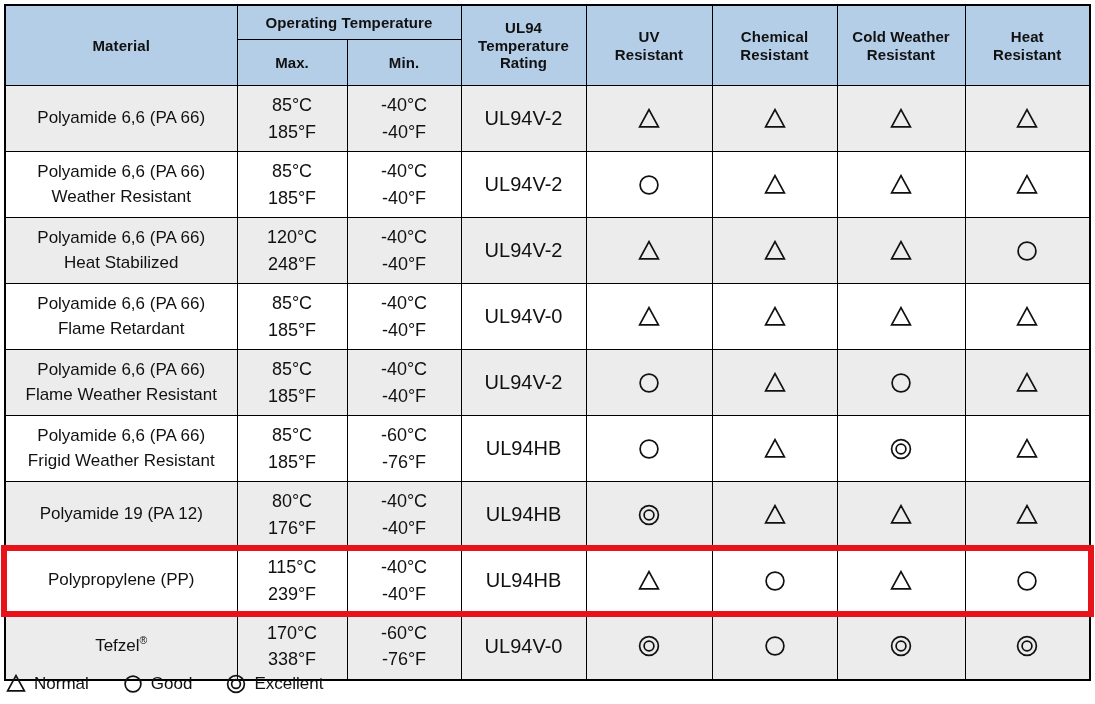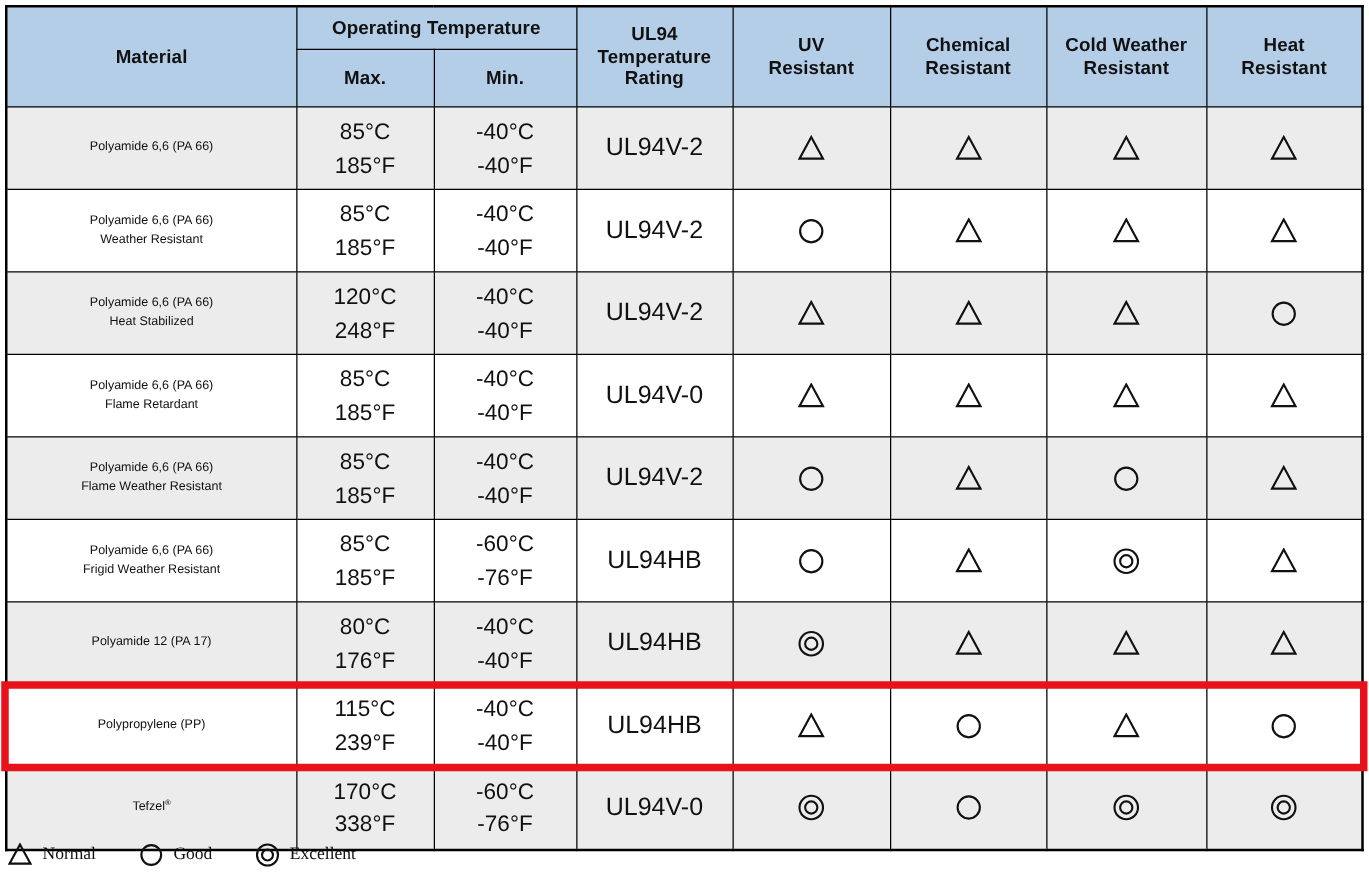--- a/index.html
+++ b/index.html
@@ -41,21 +41,21 @@
   .th-tall{height:78px;}
 
   tbody tr{height:66px;}
   tbody td{font-size:15px;line-height:1.35;}
   tbody tr.shade td{background:#ececec;}
   tbody tr.plain td{background:#ffffff;}
 
   td.material{
     text-align:left;
     padding-left:27px;
-    font-size:10px;
+    font-size:17px;
     line-height:1.45;
   }
   td.temp{font-size:18px;line-height:1.45;}
   td.ul{font-size:20px;}
   td.sym{font-size:15px;}
 
   
   svg.gly{display:block;margin:0 auto;}
 
   
@@ -75,21 +75,21 @@
     position:absolute;
     left:0;top:672px;
     width:1095px;height:32px;
   }
   .legend{
     position:absolute;left:6px;top:2px;
     display:flex;align-items:center;gap:34px;
     font-size:17px;color:#111;
   }
   .legend-item{display:flex;align-items:center;gap:8px;white-space:nowrap;}
-  .legend-label{font-size:14px;font-family:Liberation Serif, serif;}
+  .legend-label{font-size:17px;}
   .trademark{
     position:absolute;right:6px;top:6px;
     font-size:13.5px;
     color:#d9d9d9;
     white-space:nowrap;
   }
   sup.reg{font-size:.62em;vertical-align:super;line-height:0;}
 </style>
 </head>
 <body>
@@ -345,21 +345,21 @@
               </svg>
             </td>
             <td class="sym">
               <svg class="gly" width="22" height="22" viewBox="0 0 22 22">
                 <polygon points="11,1.6 20.4,18.9 1.6,18.9" fill="none" stroke="#111" stroke-width="1.7" stroke-linejoin="miter"></polygon>
               </svg>
             </td>
           </tr>
           <tr class="shade">
             <td class="material">
-              <div>Polyamide 12 (PA 17)</div>
+              <div>Polyamide 19 (PA 12)</div>
             </td>
             <td class="temp">
               <div>80°C</div>
               <div>176°F</div>
             </td>
             <td class="temp">
               <div>-40°C</div>
               <div>-40°F</div>
             </td>
             <td class="ul">UL94HB</td>

